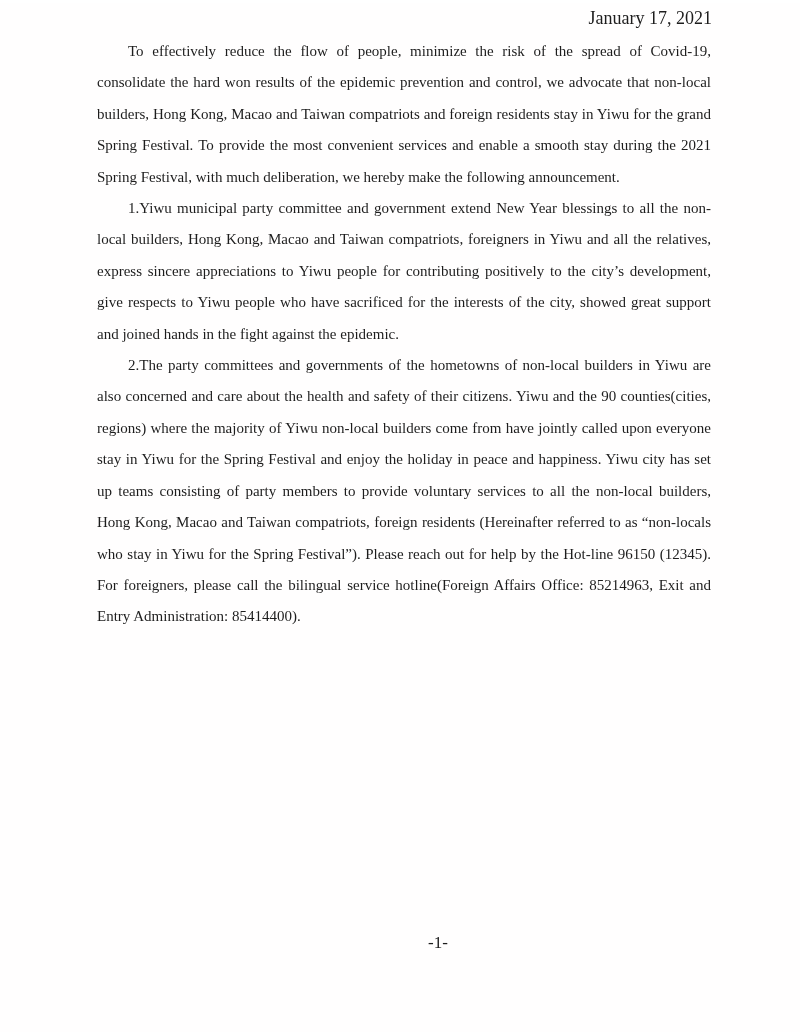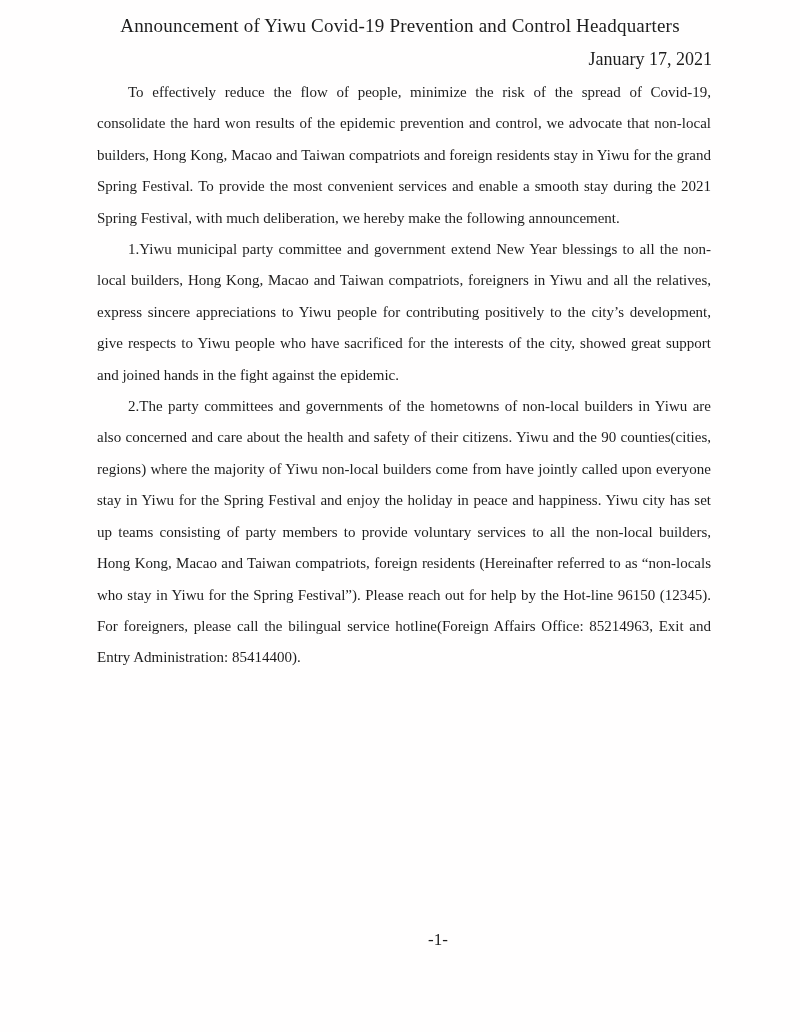--- a/index.html
+++ b/index.html
@@ -59,21 +59,20 @@
     font-size: 17px;
     line-height: 24px;
     white-space: nowrap;
   }
 </style>
 </head>
 <body>
 
 <div class="page">
 
-  <div class="doc-title">Announcement of Yiwu Covid-19 Prevention and Control Headquarters</div>
 
 
   <div class="doc-date">January 17, 2021</div>
 
   <div class="doc-body">
     <p>To effectively reduce the flow of people, minimize the risk of the spread of Covid-19, consolidate the hard won results of the epidemic prevention and control, we advocate that non-local builders, Hong Kong, Macao and Taiwan compatriots and foreign residents stay in Yiwu for the grand Spring Festival. To provide the most convenient services and enable a smooth stay during the 2021 Spring Festival, with much deliberation, we hereby make the following announcement.</p>
     <p>1.Yiwu municipal party committee and government extend New Year blessings to all the non-local builders, Hong Kong, Macao and Taiwan compatriots, foreigners in Yiwu and all the relatives, express sincere appreciations to Yiwu people for contributing positively to the city’s development, give respects to Yiwu people who have sacrificed for the interests of the city, showed great support and joined hands in the fight against the epidemic.</p>
     <p>2.The party committees and governments of the hometowns of non-local builders in Yiwu are also concerned and care about the health and safety of their citizens. Yiwu and the 90 counties(cities, regions) where the majority of Yiwu non-local builders come from have jointly called upon everyone stay in Yiwu for the Spring Festival and enjoy the holiday in peace and happiness. Yiwu city has set up teams consisting of party members to provide voluntary services to all the non-local builders, Hong Kong, Macao and Taiwan compatriots, foreign residents (Hereinafter referred to as “non-locals who stay in Yiwu for the Spring Festival”). Please reach out for help by the Hot-line 96150 (12345). For foreigners, please call the bilingual service hotline(Foreign Affairs Office: 85214963, Exit and Entry Administration: 85414400).</p>
   </div>
 

